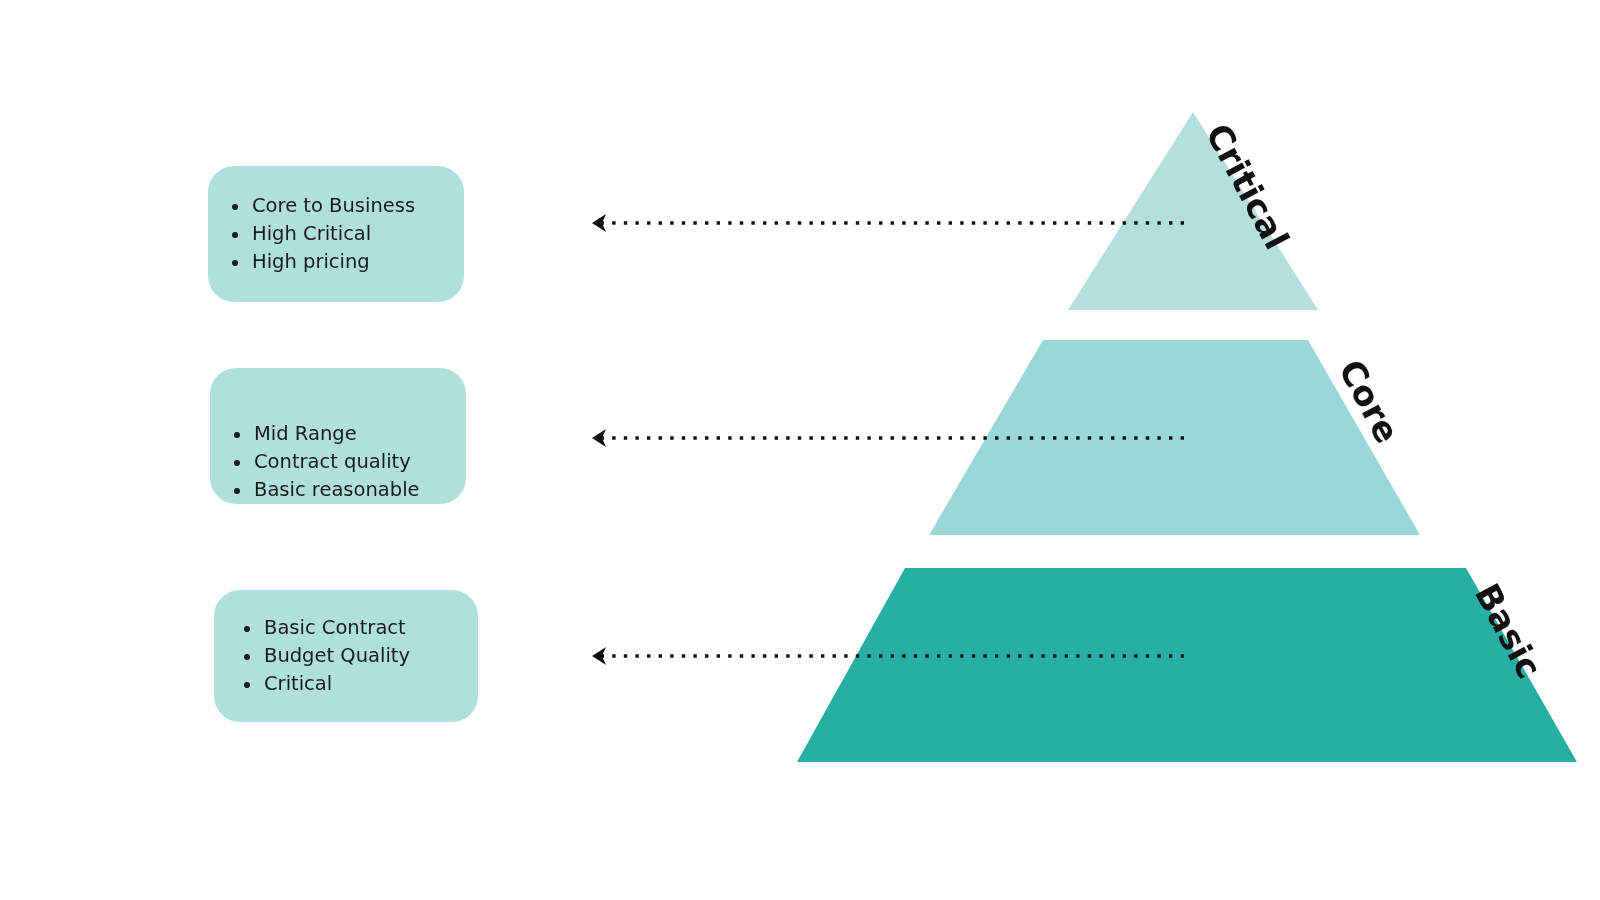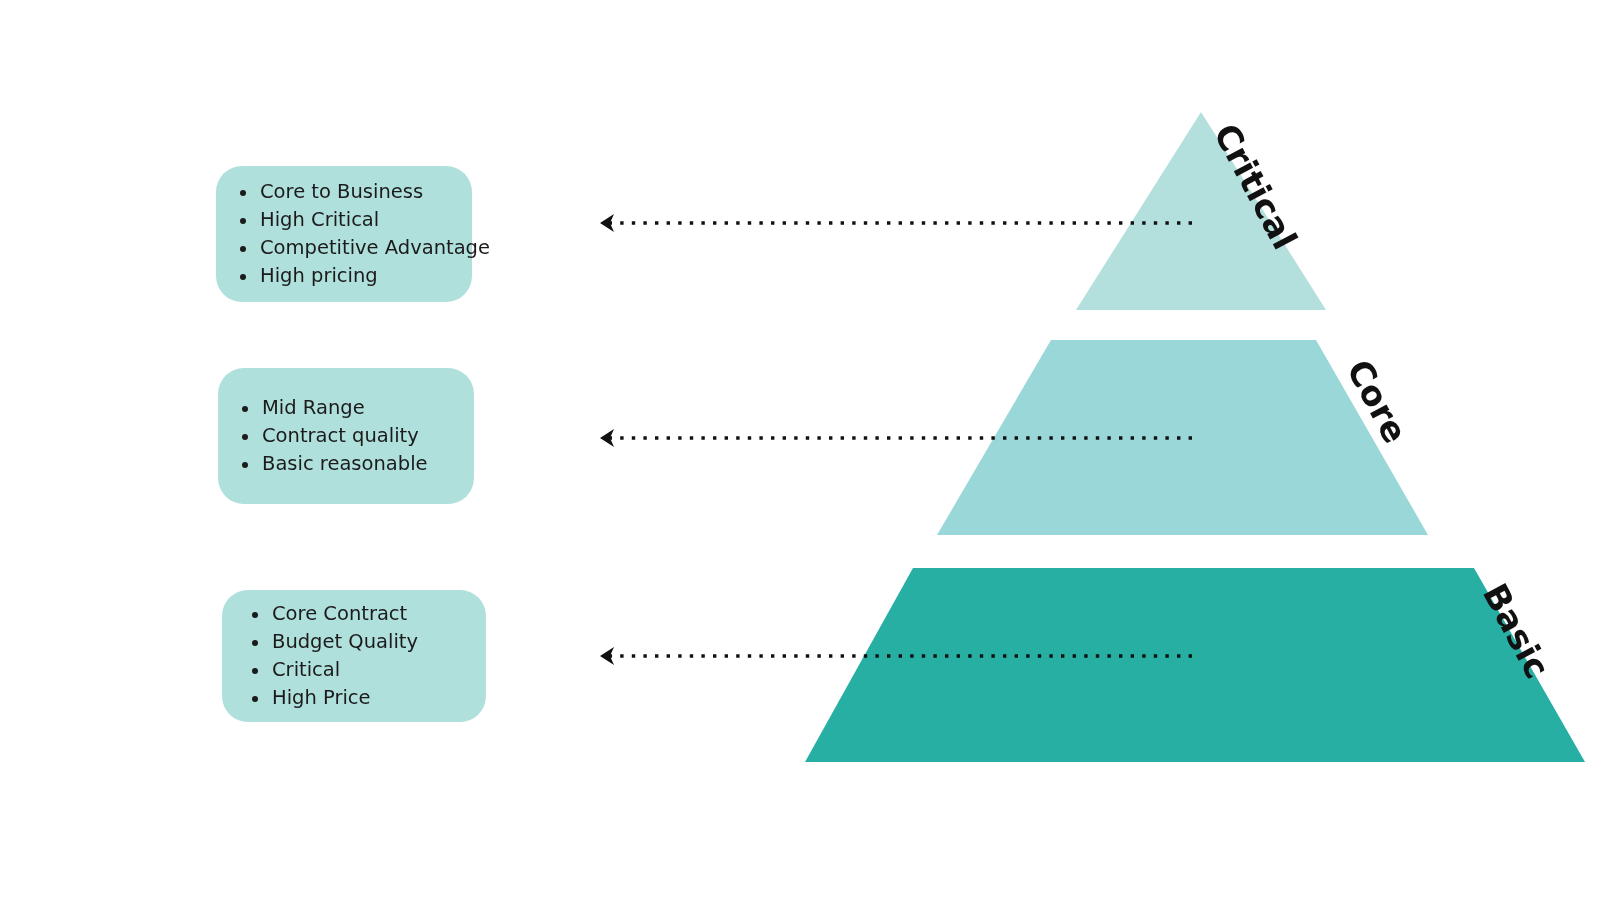--- a/index.html
+++ b/index.html
@@ -10,21 +10,21 @@
   body {
     width: 1600px;
     height: 900px;
     position: relative;
     overflow: hidden;
     font-family: "DejaVu Sans", "Liberation Sans", sans-serif;
   }
 
   #stage {
     position: absolute;
-    left: 16px; top: 0;
+    left: 8px; top: 0;
     width: 1528px;
     height: 900px;
   }
 
   
   .callout {
     position: absolute;
     border-radius: 26px;
     box-sizing: border-box;
     display: flex;
@@ -78,39 +78,37 @@
 </style>
 </head>
 <body style="background: rgb(255, 255, 255);">
 
 <div id="stage">
 
   <div class="callout" id="callout-0" style="background: rgb(176, 224, 220); color: rgb(27, 27, 27);">
     <ul>
       <li>Core to Business</li>
       <li>High Critical</li>
-      <li>Competitive Advantage</li>
       <li>High pricing</li>
     </ul>
   </div>
 
-  <div class="callout" id="callout-1" style="background: rgb(176, 224, 220); color: rgb(27, 27, 27);">
+  <div class="callout" id="callout-1" style="background: rgb(176, 224, 220); color: rgb(27, 27, 27); justify-content: flex-end;">
     <ul>
       <li>Mid Range</li>
       <li>Contract quality</li>
       <li>Basic reasonable</li>
     </ul>
   </div>
 
   <div class="callout" id="callout-2" style="background: rgb(176, 224, 220); color: rgb(27, 27, 27);">
     <ul>
-      <li>Core Contract</li>
+      <li>Basic Contract</li>
       <li>Budget Quality</li>
       <li>Critical</li>
-      <li>High Price</li>
     </ul>
   </div>
 
   <svg id="figure-svg" viewBox="0 0 1600 900">
 
     <polygon id="tier-shape-0" points="1185,112 1310,310 1060,310" fill="#b3e0dc"></polygon>
 
     <polygon id="tier-shape-1" points="1035,340 1300,340 1412,535 921,535" fill="#9ad7d8"></polygon>
 
     <polygon id="tier-shape-2" points="897,568 1458,568 1569,762 789,762" fill="#27afa4"></polygon>

